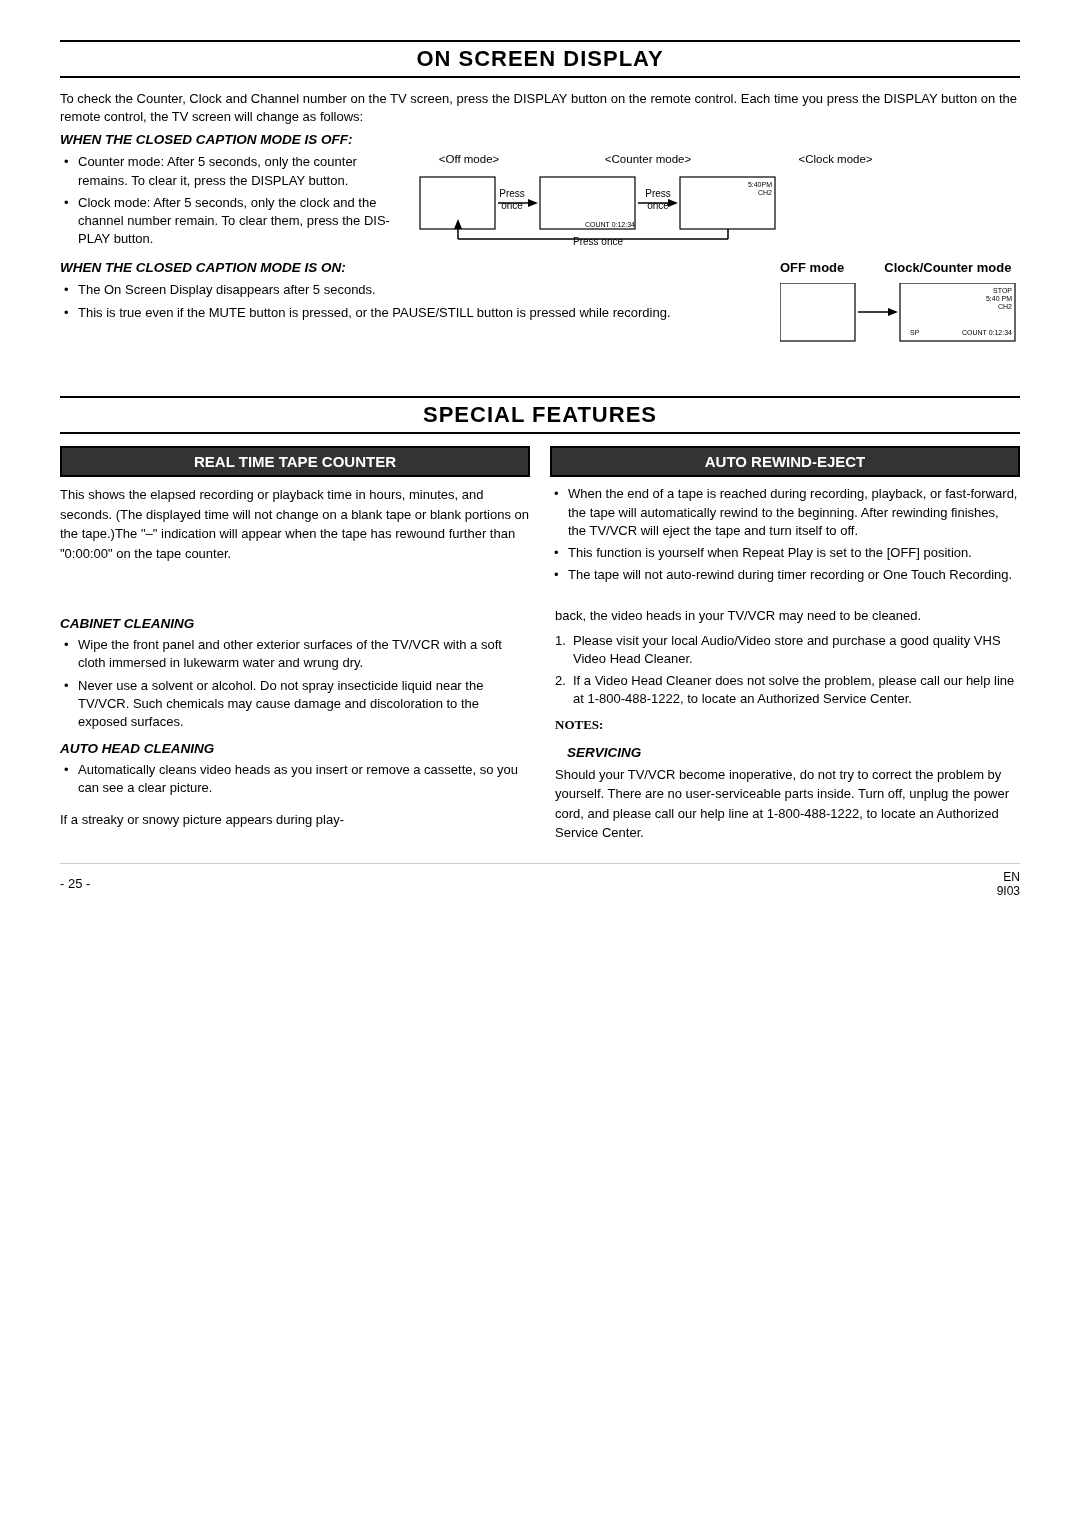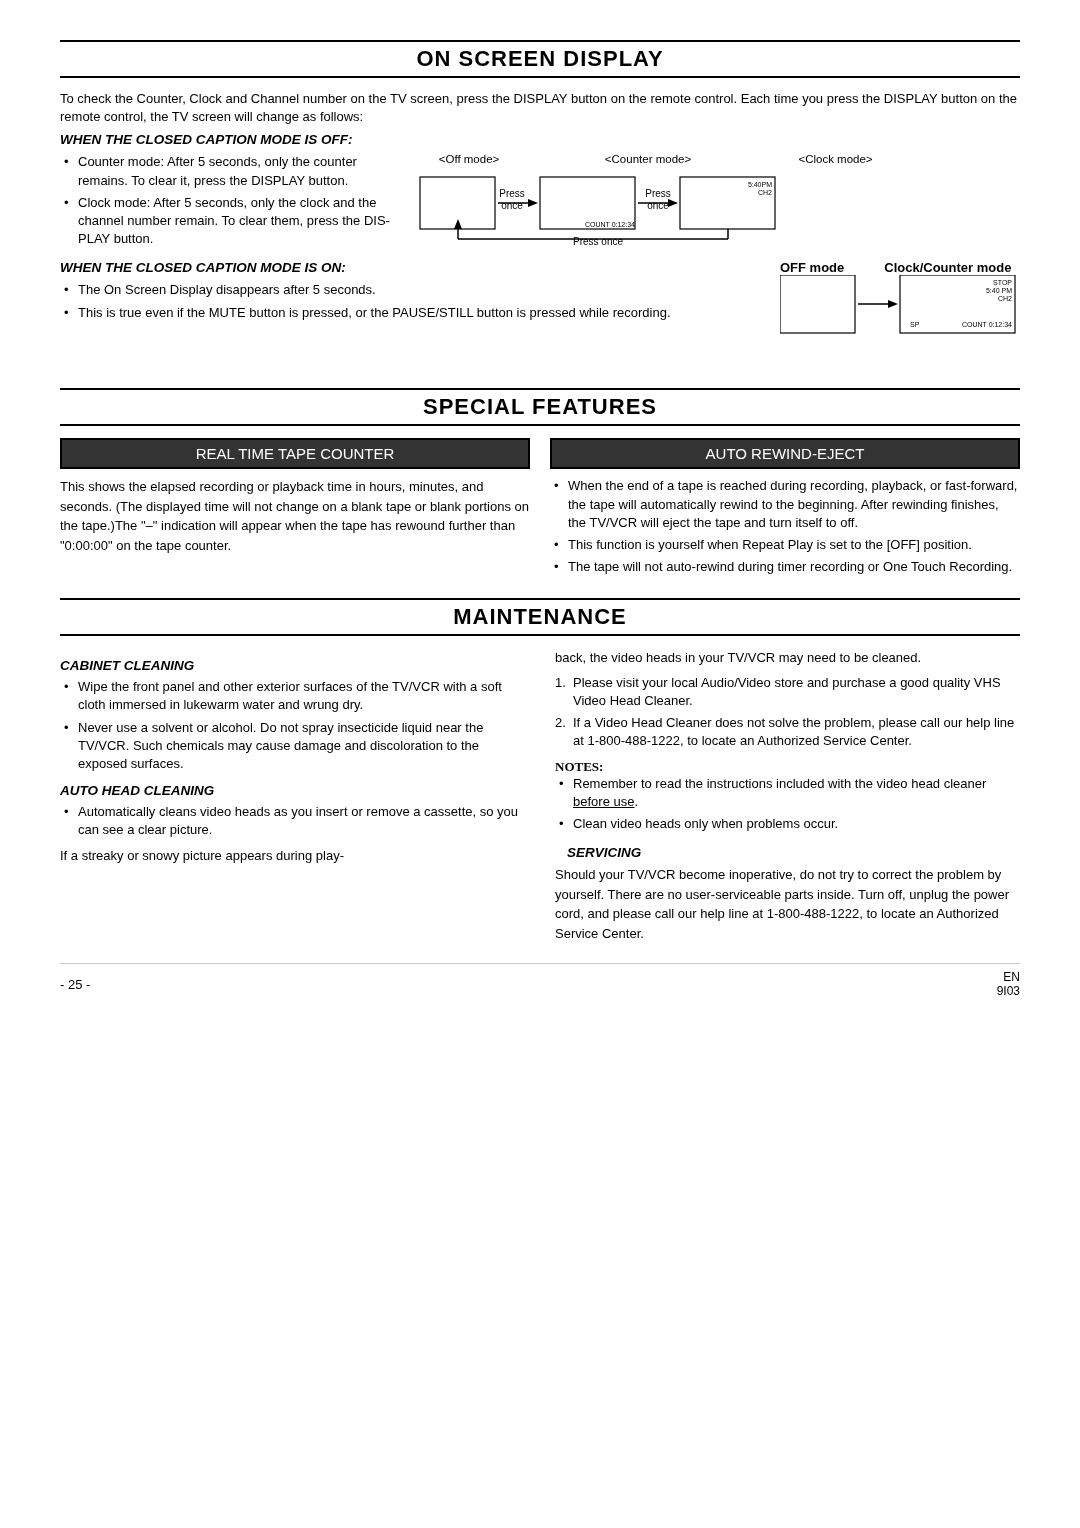--- a/index.html
+++ b/index.html
@@ -75,21 +75,21 @@
     .cc-left {
       flex: 1;
     }
     .cc-right {
       width: 240px;
       flex-shrink: 0;
     }
     .mode-headers {
       display: flex;
       gap: 20px;
-      margin-bottom: 0;
+      margin-bottom: 8px;
     }
     .mode-header {
       font-size: 13px;
       font-weight: bold;
     }
 
     
     .special-features-section {
       margin-top: 30px;
     }
@@ -99,21 +99,21 @@
       margin-top: 8px;
     }
     .feature-col {
       flex: 1;
     }
     .feature-header {
       background: #333;
       color: #fff;
       text-align: center;
       font-size: 15px;
-      font-weight: normal;
+      font-weight: bold;
       text-transform: uppercase;
       padding: 5px 8px;
       margin-bottom: 8px;
       border: 2px solid #000;
     }
     .feature-text {
       font-size: 13px;
       line-height: 1.5;
     }
 
@@ -281,49 +281,44 @@
       <ul class="bullet-list">
         <li>When the end of a tape is reached during recording, playback, or fast-forward, the tape will automatically rewind to the beginning. After rewinding finishes, the TV/VCR will eject the tape and turn itself to off.</li>
         <li>This function is yourself when Repeat Play is set to the [OFF] position.</li>
         <li>The tape will not auto-rewind during timer recording or One Touch Recording.</li>
       </ul>
     </div>
   </div>
 </div>
 
 <div class="maintenance-section">
-  <h1 class="section-title">Maintenance</h1>
   <div class="maint-grid">
 
     <div class="maint-left">
       <p class="maint-subtitle">Cabinet Cleaning</p>
       <ul class="bullet-list">
         <li>Wipe the front panel and other exterior surfaces of the TV/VCR with a soft cloth immersed in lukewarm water and wrung dry.</li>
         <li>Never use a solvent or alcohol. Do not spray insecticide liquid near the TV/VCR. Such chemicals may cause damage and discoloration to the exposed surfaces.</li>
       </ul>
 
       <p class="maint-subtitle">Auto Head Cleaning</p>
       <ul class="bullet-list">
         <li>Automatically cleans video heads as you insert or remove a cassette, so you can see a clear picture.</li>
       </ul>
-      <p class="maint-text" style="margin-top:6px;">If a streaky or snowy picture appears during play-</p>
+      <p class="maint-text" style="margin-top:12px;">If a streaky or snowy picture appears during play-</p>
     </div>
 
     <div class="maint-right">
       <p class="maint-text">back, the video heads in your TV/VCR may need to be cleaned.</p>
       <ol class="numbered-list" style="margin-top:6px;">
         <li style="list-style:none; padding-left:18px; position:relative; font-size:13px; line-height:1.4; margin-bottom:4px;"><span style="position:absolute;left:0;">1.</span><span>Please visit your local Audio/Video store and purchase a good quality VHS Video Head Cleaner.</span></li>
         <li style="list-style:none; padding-left:18px; position:relative; font-size:13px; line-height:1.4; margin-bottom:4px;"><span style="position:absolute;left:0;">2.</span><span>If a Video Head Cleaner does not solve the problem, please call our help line at 1-800-488-1222, to locate an Authorized Service Center.</span></li>
       </ol>
 
       <p class="notes-label" style="margin-top:8px;">NOTES:</p>
-      <ul class="bullet-list">
-        <li>Remember to read the instructions included with the video head cleaner <span class="underline">before use</span>.</li>
-        <li>Clean video heads only when problems occur.</li>
-      </ul>
 
       <p class="maint-subtitle" style="margin-top:12px;margin-left:12px;">Servicing</p>
       <p class="maint-text">Should your TV/VCR become inoperative, do not try to correct the problem by yourself. There are no user-serviceable parts inside. Turn off, unplug the power cord, and please call our help line at 1-800-488-1222, to locate an Authorized Service Center.</p>
     </div>
   </div>
 </div>
 
 <div class="page-footer">
   <div class="footer-left">- 25 -</div>
   <div class="footer-right">

